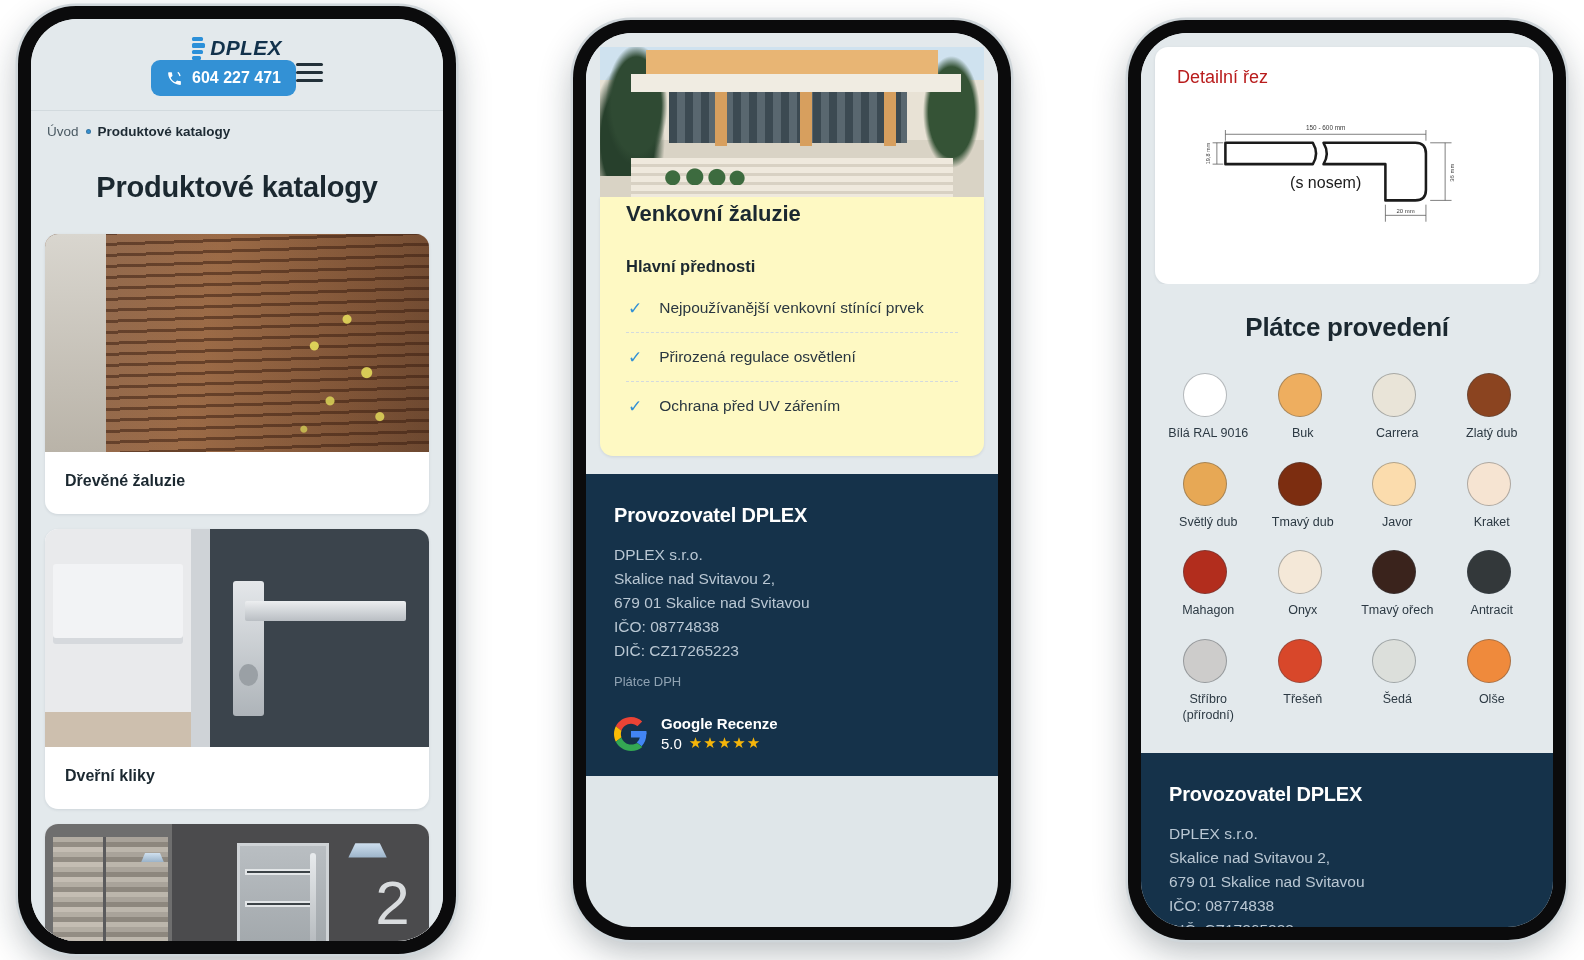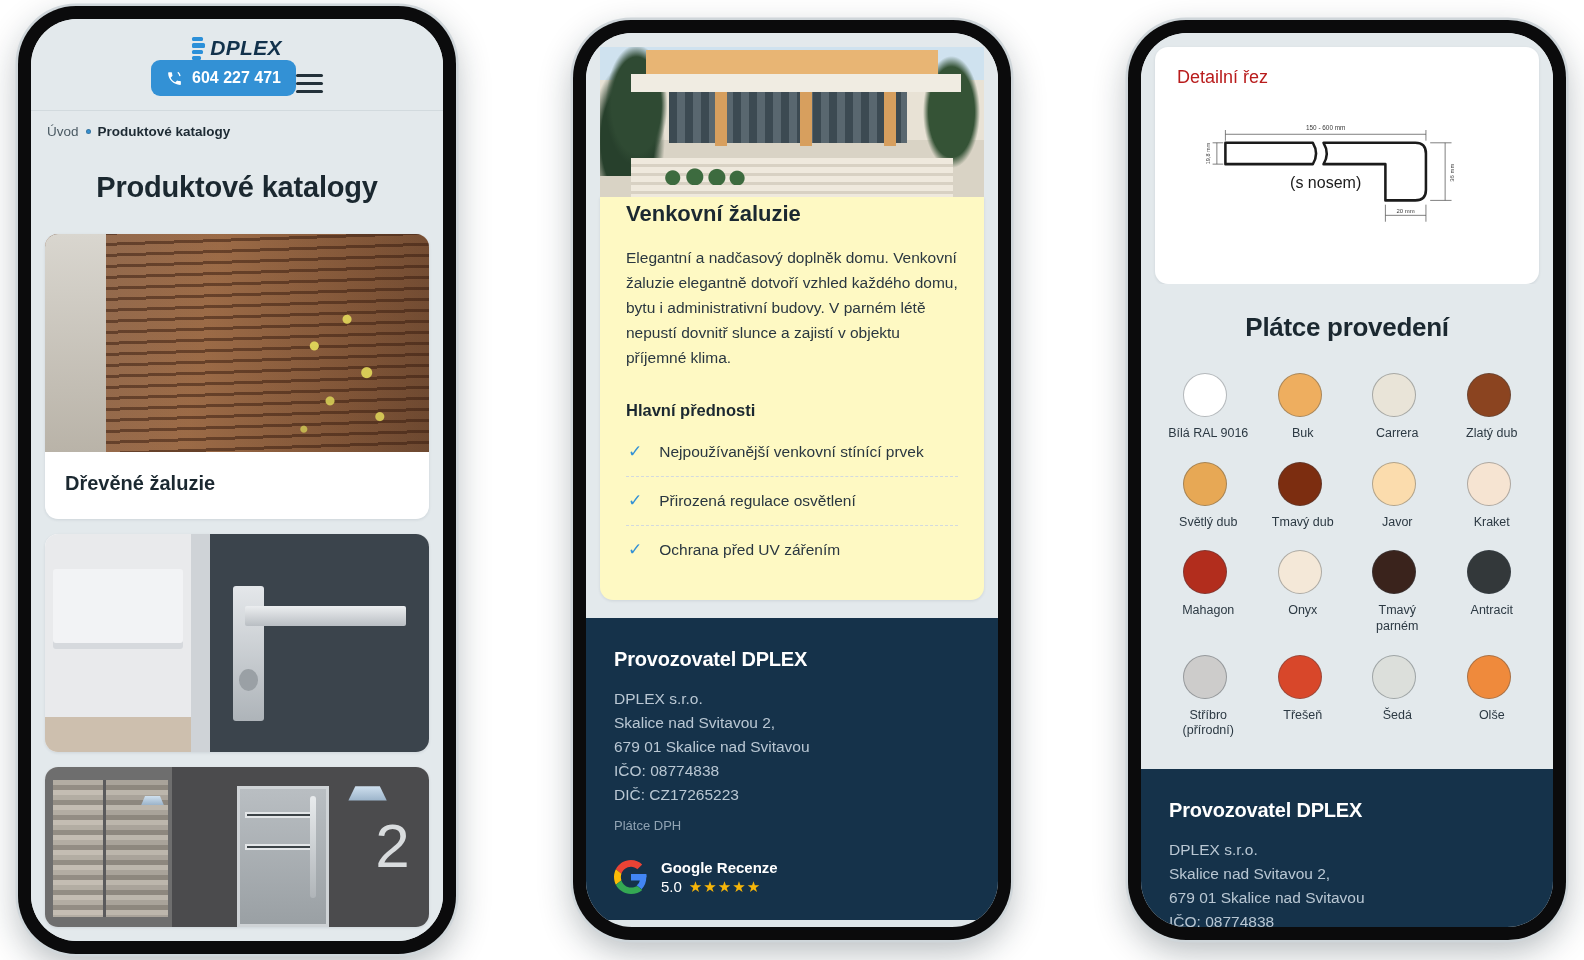--- a/index.html
+++ b/index.html
@@ -71,21 +71,21 @@
   .logo-mark i:nth-child(2) { width: 13px; height: 5px; }
   .logo-mark i:nth-child(3) { width: 11px; height: 4px; }
   .logo-mark i:nth-child(4) { width: 9px; height: 4px; }
   .logo-text {
     font-size: 21px;
     font-weight: bold;
     font-style: italic;
     letter-spacing: .3px;
     color: #12324c;
   }
-  .hdr-right { display: flex; align-items: flex-end; }
+  .hdr-right { display: flex; align-items: flex-start; }
   .call-btn {
     display: flex; align-items: center; gap: 9px;
     background: #3391d5;
     color: #fff;
     border: none;
     border-radius: 9px;
     padding: 9px 15px;
     font-size: 16px;
     font-weight: bold;
     font-family: "Liberation Sans", sans-serif;
@@ -118,21 +118,21 @@
   .cards { background: #e3e9ec; padding: 0 14px 14px 14px; }
   .pcard {
     background: #ffffff;
     border-radius: 13px;
     overflow: hidden;
     margin-bottom: 15px;
     box-shadow: 0 1px 3px rgba(20,40,55,.10);
   }
   .pcard-img { height: 218px; position: relative; overflow: hidden; }
   .pcard-title {
-    font-size: 20px;
+    font-size: 16px;
     font-weight: bold;
     color: #1b2830;
     padding: 20px 12px 24px 20px;
   }
 
   
   .ph-blinds {
     background:
       repeating-linear-gradient(178deg, rgba(60,30,16,.55) 0 3px, rgba(150,88,50,.06) 3px 11px),
       linear-gradient(100deg, #8e6a52 0%, #9c6c48 42%, #7f5538 78%, #6a4730 100%);
@@ -347,20 +347,21 @@
           <div class="pcard">
             <div class="pcard-img ph-handle">
               <span class="tbl"></span>
                 <span class="floor"></span>
                 <span class="chairs"></span>
               <span class="jamb"></span>
                 <span class="rose"></span>
                 <span class="lever"></span>
                 <span class="cyl"></span>
             </div>
+            <div class="pcard-title">Dveřní kliky</div>
           </div>
 
           <div class="pcard">
             <div class="pcard-img ph-door" style="height:160px">
               <span class="stone"></span>
                 <span class="stone2"></span>
               <span class="lamp"></span>
                 <span class="lamp2"></span>
               <span class="leaf"></span>
                 <span class="slot1"></span>
@@ -389,21 +390,20 @@
               <span class="glass"></span>
               <span class="col1"></span>
                 <span class="col2"></span>
                 <span class="col3"></span>
               <span class="steps"></span>
                 <span class="bush"></span>
             </span>
           </div>
           <div class="detail-card topless">
             <div class="detail-h1">Venkovní žaluzie</div>
-            <div class="detail-p">Elegantní a nadčasový doplněk domu. Venkovní žaluzie elegantně dotvoří vzhled každého domu, bytu i administrativní budovy. V parném létě nepustí dovnitř slunce a zajistí v objektu příjemné klima.</div>
             <div class="detail-h2">Hlavní přednosti</div>
 
             <div class="feat-row">
               <span class="check">✓</span>
               <span>Nejpoužívanější venkovní stínící prvek</span>
             </div>
             <div class="feat-row">
               <span class="check">✓</span>
               <span>Přirozená regulace osvětlení</span>
             </div>
@@ -521,21 +521,21 @@
               <div class="swatch">
                 <div class="dot" style="background: rgb(178, 45, 29);"></div>
                 <div class="sw-label">Mahagon</div>
               </div>
               <div class="swatch">
                 <div class="dot" style="background: rgb(244, 232, 216);"></div>
                 <div class="sw-label">Onyx</div>
               </div>
               <div class="swatch">
                 <div class="dot" style="background: rgb(58, 35, 28);"></div>
-                <div class="sw-label">Tmavý parném</div>
+                <div class="sw-label">Tmavý ořech</div>
               </div>
               <div class="swatch">
                 <div class="dot" style="background: rgb(51, 56, 58);"></div>
                 <div class="sw-label">Antracit</div>
               </div>
               <div class="swatch">
                 <div class="dot" style="background: rgb(205, 204, 203);"></div>
                 <div class="sw-label">Stříbro (přírodní)</div>
               </div>
               <div class="swatch">

